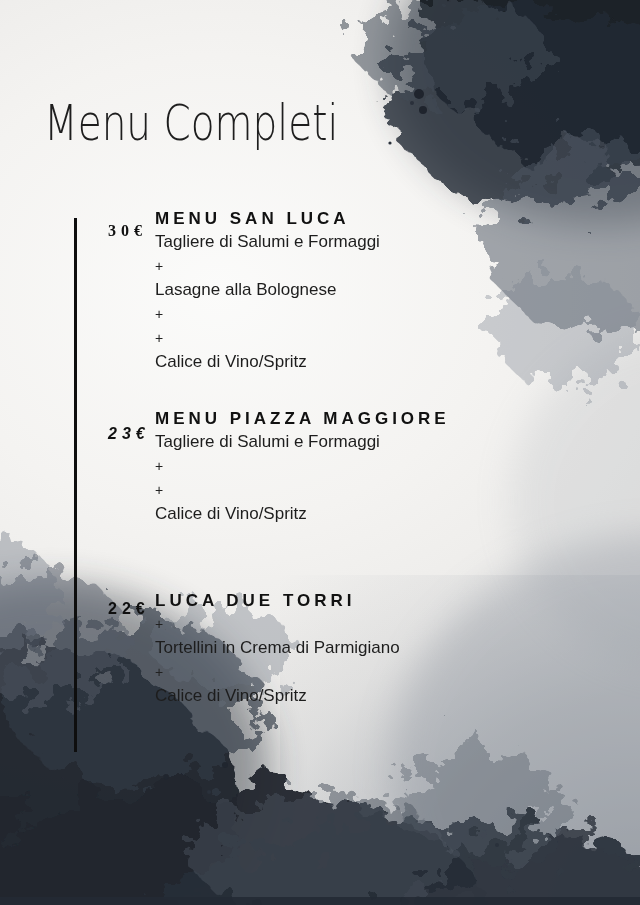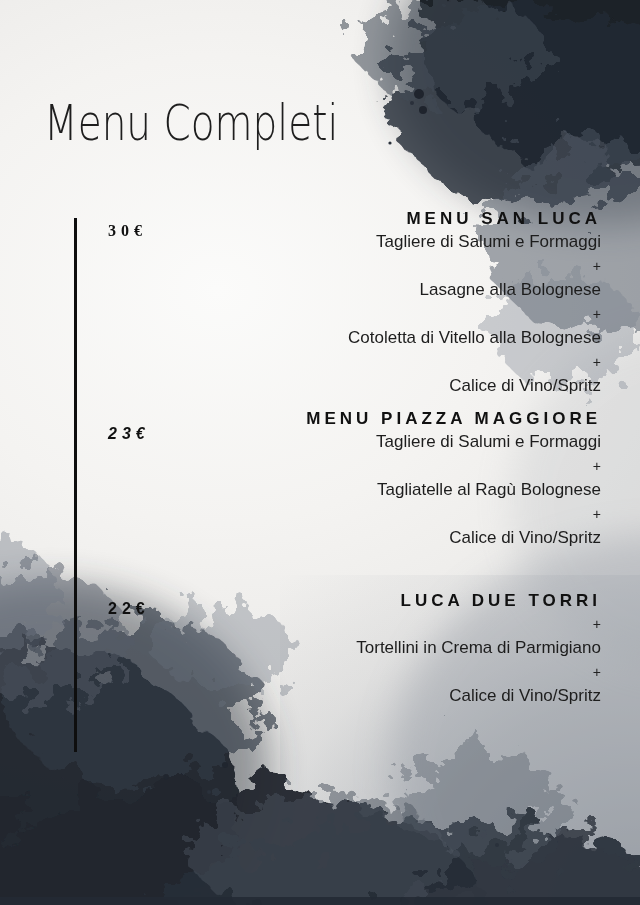--- a/index.html
+++ b/index.html
@@ -37,21 +37,21 @@
   }
 
   .price {
     position: absolute; left: 108px;
     font-size: 16px; font-weight: 700; letter-spacing: 5px;
     color: #101010; white-space: nowrap;
   }
 
   .section {
     position: absolute; left: 155px; width: 446px;
-    text-align: right; color: #1d1d1d;
+    text-align: left; color: #1d1d1d;
   }
   .menu-name {
     font-size: 17px; font-weight: 700; letter-spacing: 4px;
     color: #111; line-height: 22px;
   }
   .dish  { font-size: 17px; line-height: 24px; font-weight: 400; }
   .plus  { font-size: 14px; line-height: 24px; color: #222; }
 </style>
 </head>
 <body>
@@ -124,30 +124,28 @@
     <h1 class="title">Menu Completi</h1>
     <div class="rule"></div>
     <div>
         <div class="price" style="top: 222px; font-family: Liberation Serif, serif;">30€</div>
         <section class="section" style="top: 208px;">
           <h2 class="menu-name">MENU SAN LUCA</h2>
           <div class="dish">Tagliere di Salumi e Formaggi</div>
           <div class="plus">+</div>
           <div class="dish">Lasagne alla Bolognese</div>
           <div class="plus">+</div>
-          <div class="dish">Cotoletta di Vitello alla Bolognese</div>
           <div class="plus">+</div>
           <div class="dish">Calice di Vino/Spritz</div>
         </section>
         <div class="price" style="top: 425px; font-style: italic;">23€</div>
         <section class="section" style="top: 408px;">
           <h2 class="menu-name">MENU PIAZZA MAGGIORE</h2>
           <div class="dish">Tagliere di Salumi e Formaggi</div>
           <div class="plus">+</div>
-          <div class="dish">Tagliatelle al Ragù Bolognese</div>
           <div class="plus">+</div>
           <div class="dish">Calice di Vino/Spritz</div>
         </section>
         <div class="price" style="top: 600px;">22€</div>
         <section class="section" style="top: 590px;">
           <h2 class="menu-name">LUCA DUE TORRI</h2>
           <div class="plus">+</div>
           <div class="dish">Tortellini in Crema di Parmigiano</div>
           <div class="plus">+</div>
           <div class="dish">Calice di Vino/Spritz</div>

